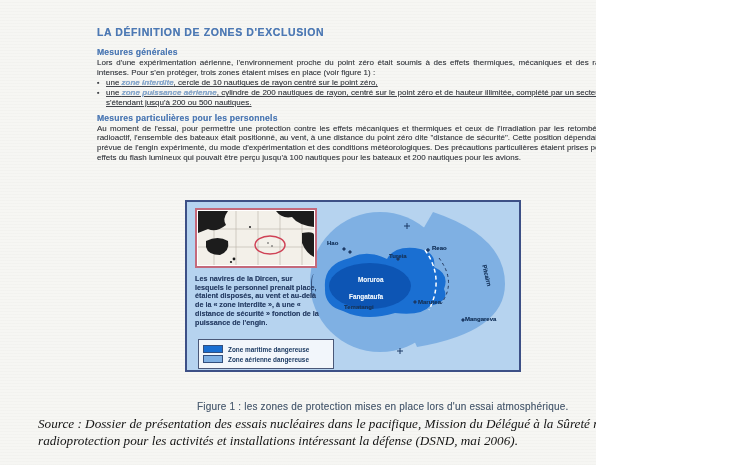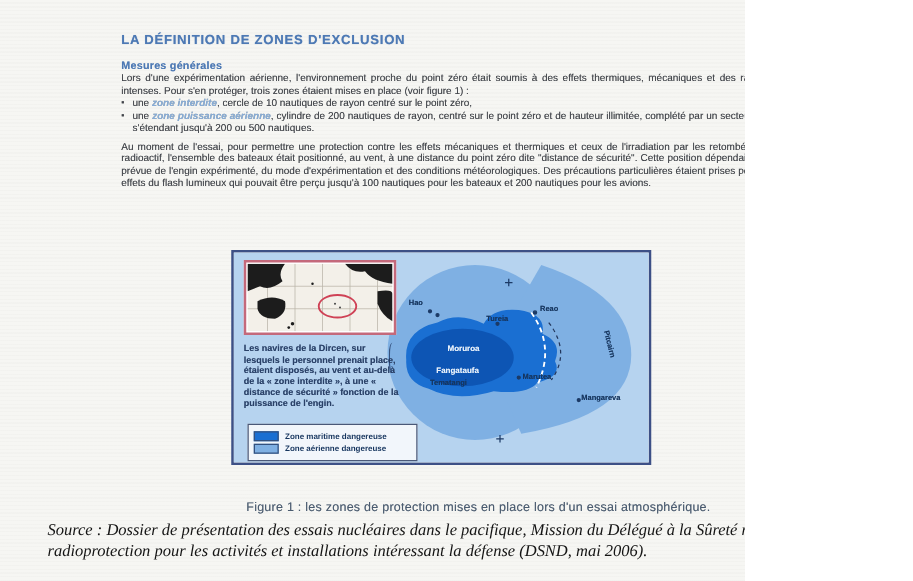--- a/index.html
+++ b/index.html
@@ -17,21 +17,21 @@
     text-shadow:0 0 .6px rgba(77,121,180,.7);
   }
   .sec-heading{
     font-size:8.6px;font-weight:bold;margin:0 0 1px 0;letter-spacing:.2px;
     text-shadow:0 0 .5px rgba(77,121,180,.6);
   }
   .body-text{
     font-size:8px;line-height:9.7px;margin:0;text-align:justify;
     text-shadow:0 0 .5px rgba(70,72,76,.55);
   }
-  .bullets{list-style:none;margin:1px 0 5px 0;padding:0;}
+  .bullets{list-style:none;margin:1px 0 5px 0;padding:0;text-decoration:underline;}
   .bullets li{position:relative;padding-left:9px;font-size:8px;line-height:9.7px;text-align:justify;
     text-shadow:0 0 .5px rgba(70,72,76,.55);}
   .bullets li::before{content:"▪";position:absolute;left:0;top:0;font-size:7px;color:#41444a;}
   .zone-term{font-style:italic;font-weight:bold;}
   .sec2{margin-top:5px;}
   
   .figure-box{
     position:absolute;left:185px;top:200px;width:336px;height:172px;
     border:2px solid #3d5086;box-sizing:border-box;
   }
@@ -88,20 +88,21 @@
 
     <ul class="bullets">
       <li>
         <span>une </span><span class="zone-term" style="color: rgb(135, 173, 216);">zone interdite</span><span>, cercle de 10 nautiques de rayon centré sur le point zéro,</span>
       </li>
       <li>
         <span>une </span><span class="zone-term" style="color: rgb(135, 173, 216);">zone puissance aérienne</span><span>, cylindre de 200 nautiques de rayon, centré sur le point zéro et de hauteur illimitée, complété par un secteur cylindrique s'étendant jusqu'à 200 ou 500 nautiques.</span>
       </li>
     </ul>
 
+    <h2 class="sec-heading sec2" style="color: rgb(77, 121, 180);">Mesures particulières pour les personnels</h2>
     <p class="body-text">Au moment de l'essai, pour permettre une protection contre les effets mécaniques et thermiques et ceux de l'irradiation par les retombées du nuage radioactif, l'ensemble des bateaux était positionné, au vent, à une distance du point zéro dite "distance de sécurité". Cette position dépendait de l'énergie prévue de l'engin expérimenté, du mode d'expérimentation et des conditions météorologiques. Des précautions particulières étaient prises pour parer aux effets du flash lumineux qui pouvait être perçu jusqu'à 100 nautiques pour les bateaux et 200 nautiques pour les avions.</p>
   </div>
 
   <div class="figure-box" style="border-color: rgb(61, 80, 134);">
 
     <svg class="map-canvas" viewBox="0 0 332 168" width="332" height="168" preserveAspectRatio="none">
       <rect x="0" y="0" width="332" height="168" style="fill: rgb(182, 211, 239);"></rect>
 
       <circle cx="193" cy="80" r="70" style="fill: rgb(127, 176, 227);"></circle>
       <path d="M 203 84 L 246 10 Q 318 34 318 82 Q 318 130 230 145 Z" style="fill: rgb(127, 176, 227);"></path>

